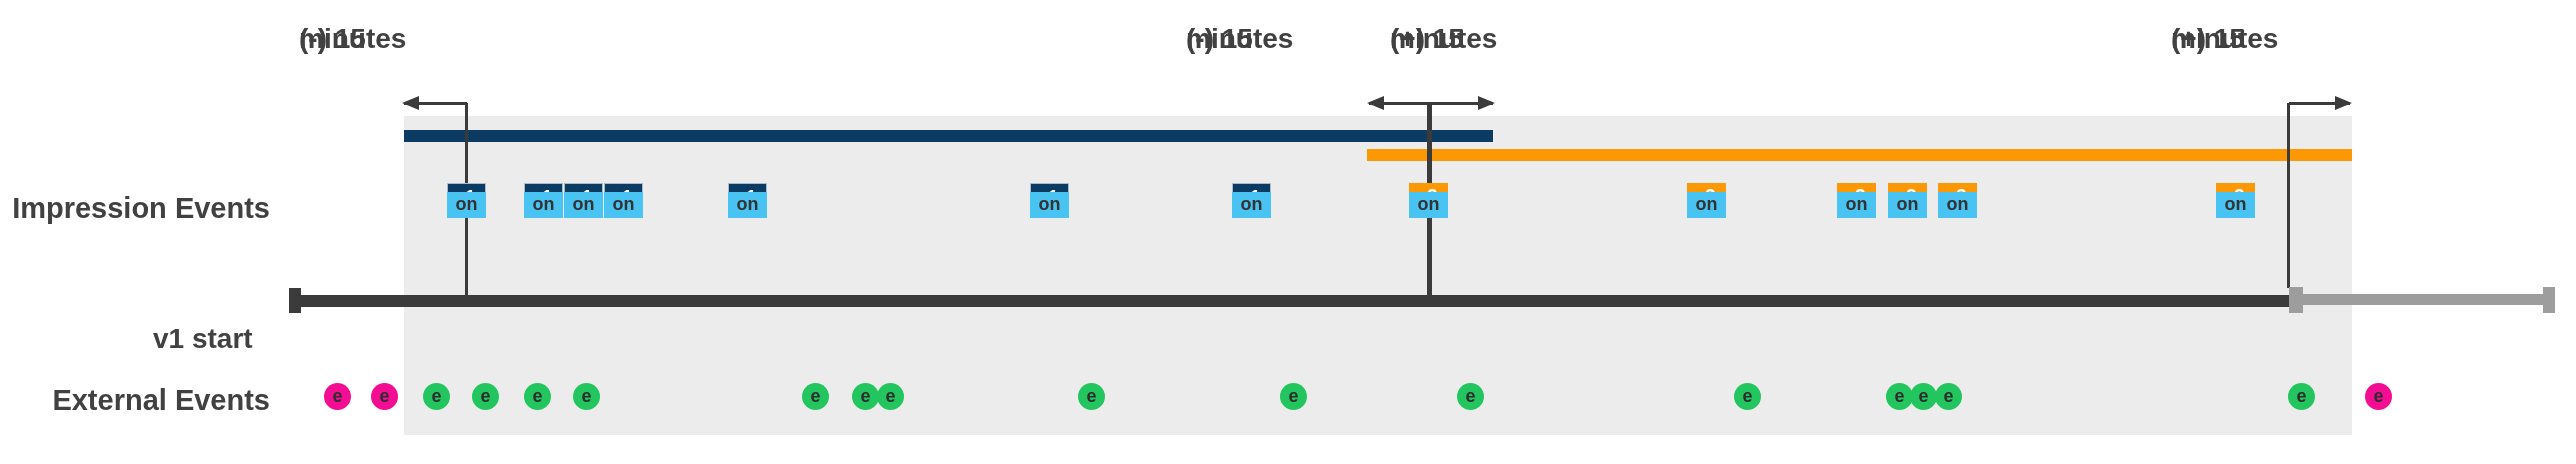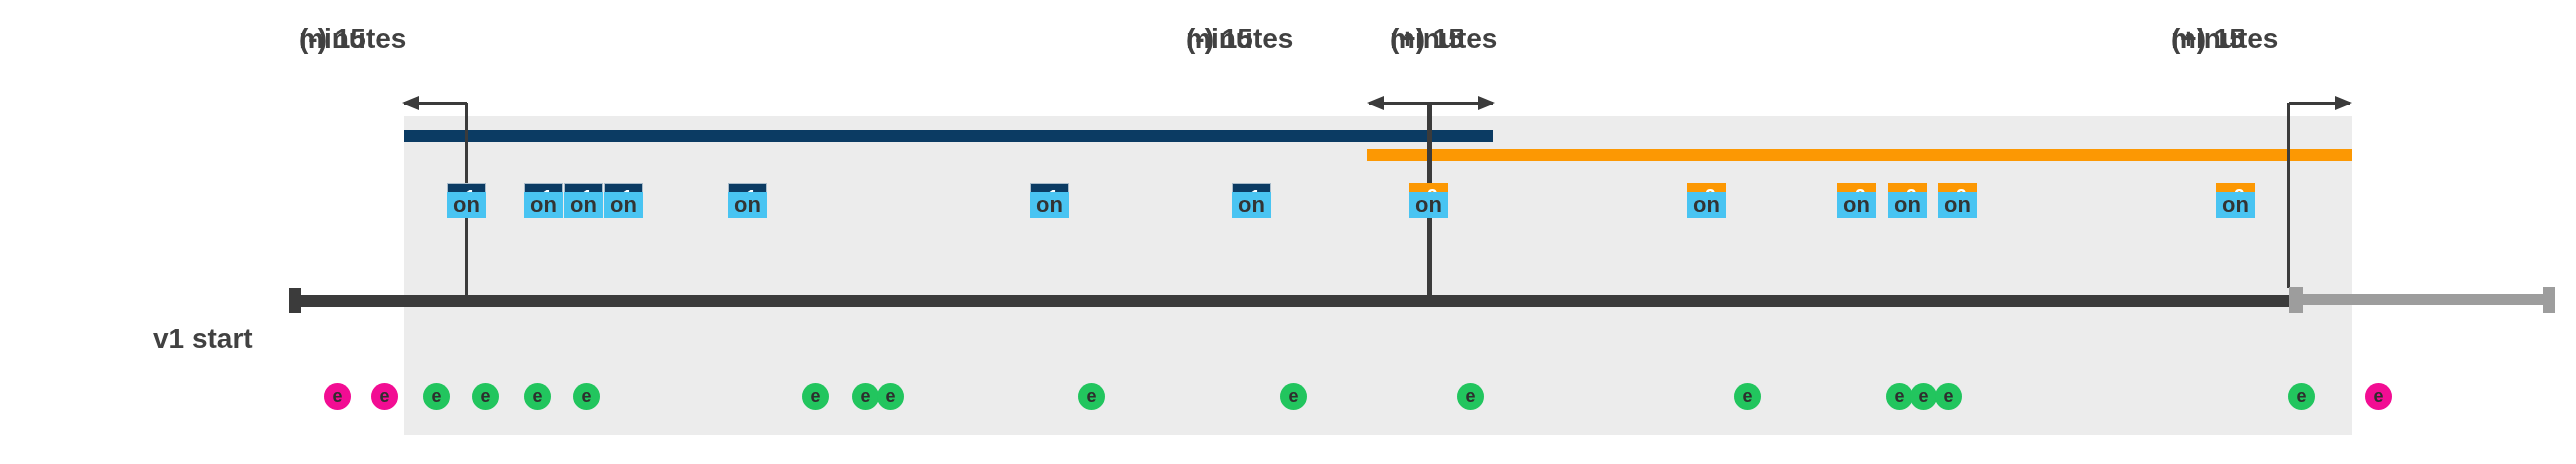--- a/index.html
+++ b/index.html
@@ -17,21 +17,21 @@
   .cov-bar{z-index:2;}
   .arrow-line,.arrow-head{z-index:4;}
   .badge-col{z-index:5;width:39px;}
   .r-badge{
     position:static;display:block;width:39px;height:25.4px;
     color:#ffffff;font-size:19px;font-weight:600;
     text-align:center;line-height:25.4px;
   }
   .on-badge{
     position:static;display:block;width:39px;height:25.4px;margin-top:9.4px;
-    color:#333333;font-size:22px;font-weight:600;
+    color:#333333;font-size:18px;font-weight:600;
     text-align:center;line-height:25.4px;
   }
   .timeline-piece{z-index:6;}
   .event-circle{
     z-index:7;width:27px;height:27px;border-radius:50%;
     color:#2e2e2e;font-size:18px;font-weight:600;
     text-align:center;line-height:27px;
   }
   .ann{
     z-index:8;width:282px;top:20.7px;text-align:center;
@@ -64,20 +64,22 @@
   </div>
   <div class="ann" style="left: 1390px;">
     <span class="ann-line">(+) 15</span>
     <span class="ann-line">minutes</span>
   </div>
   <div class="ann" style="left: 2171px;">
     <span class="ann-line">(+) 15</span>
     <span class="ann-line">minutes</span>
   </div>
 
+  <div class="row-label" id="lbl-impression">Impression Events</div>
+  <div class="row-label" id="lbl-external">External Events</div>
 
   <div class="marker-label" id="lbl-v1" style="left: 153px;">v1 start</div>
 
 <div class="bg-panel" style="left: 404px; top: 116px; width: 1948px; height: 319px; background: rgb(236, 236, 236);"></div>
     <div class="cov-bar" style="left: 404px; top: 130px; width: 1089px; height: 12.2px; background: rgb(11, 59, 99);"></div>
     <div class="cov-bar" style="left: 1367px; top: 149px; width: 985px; height: 12.2px; background: rgb(252, 152, 3);"></div>
     <div class="guide-line" style="left: 465px; top: 103px; width: 2.8px; height: 194px; background: rgb(59, 59, 59);"></div>
     <div class="guide-line" style="left: 1427px; top: 103px; width: 4.7px; height: 194px; background: rgb(59, 59, 59);"></div>
     <div class="guide-line" style="left: 2287px; top: 103px; width: 2.8px; height: 185px; background: rgb(59, 59, 59);"></div>
     <div class="arrow-line" style="left: 404px; top: 102px; width: 63px; height: 2.8px; background: rgb(59, 59, 59);"></div>

